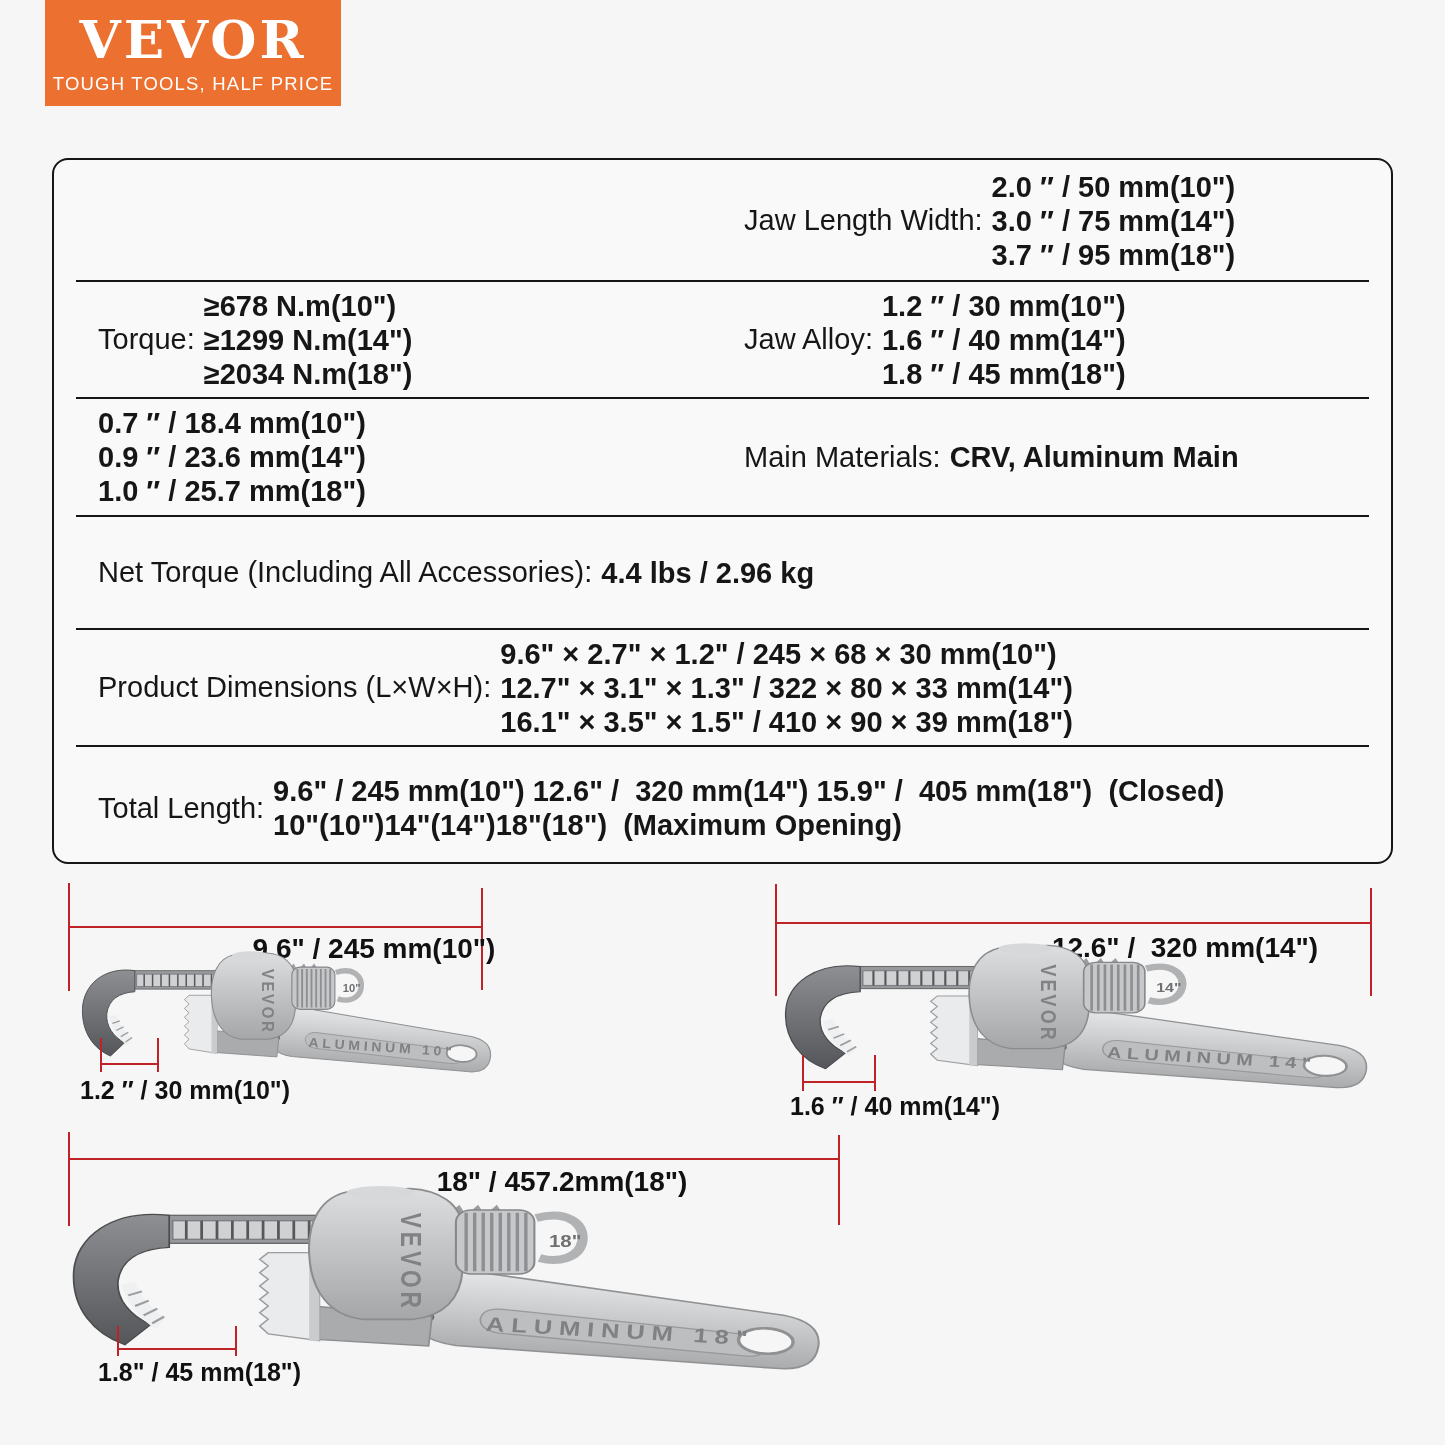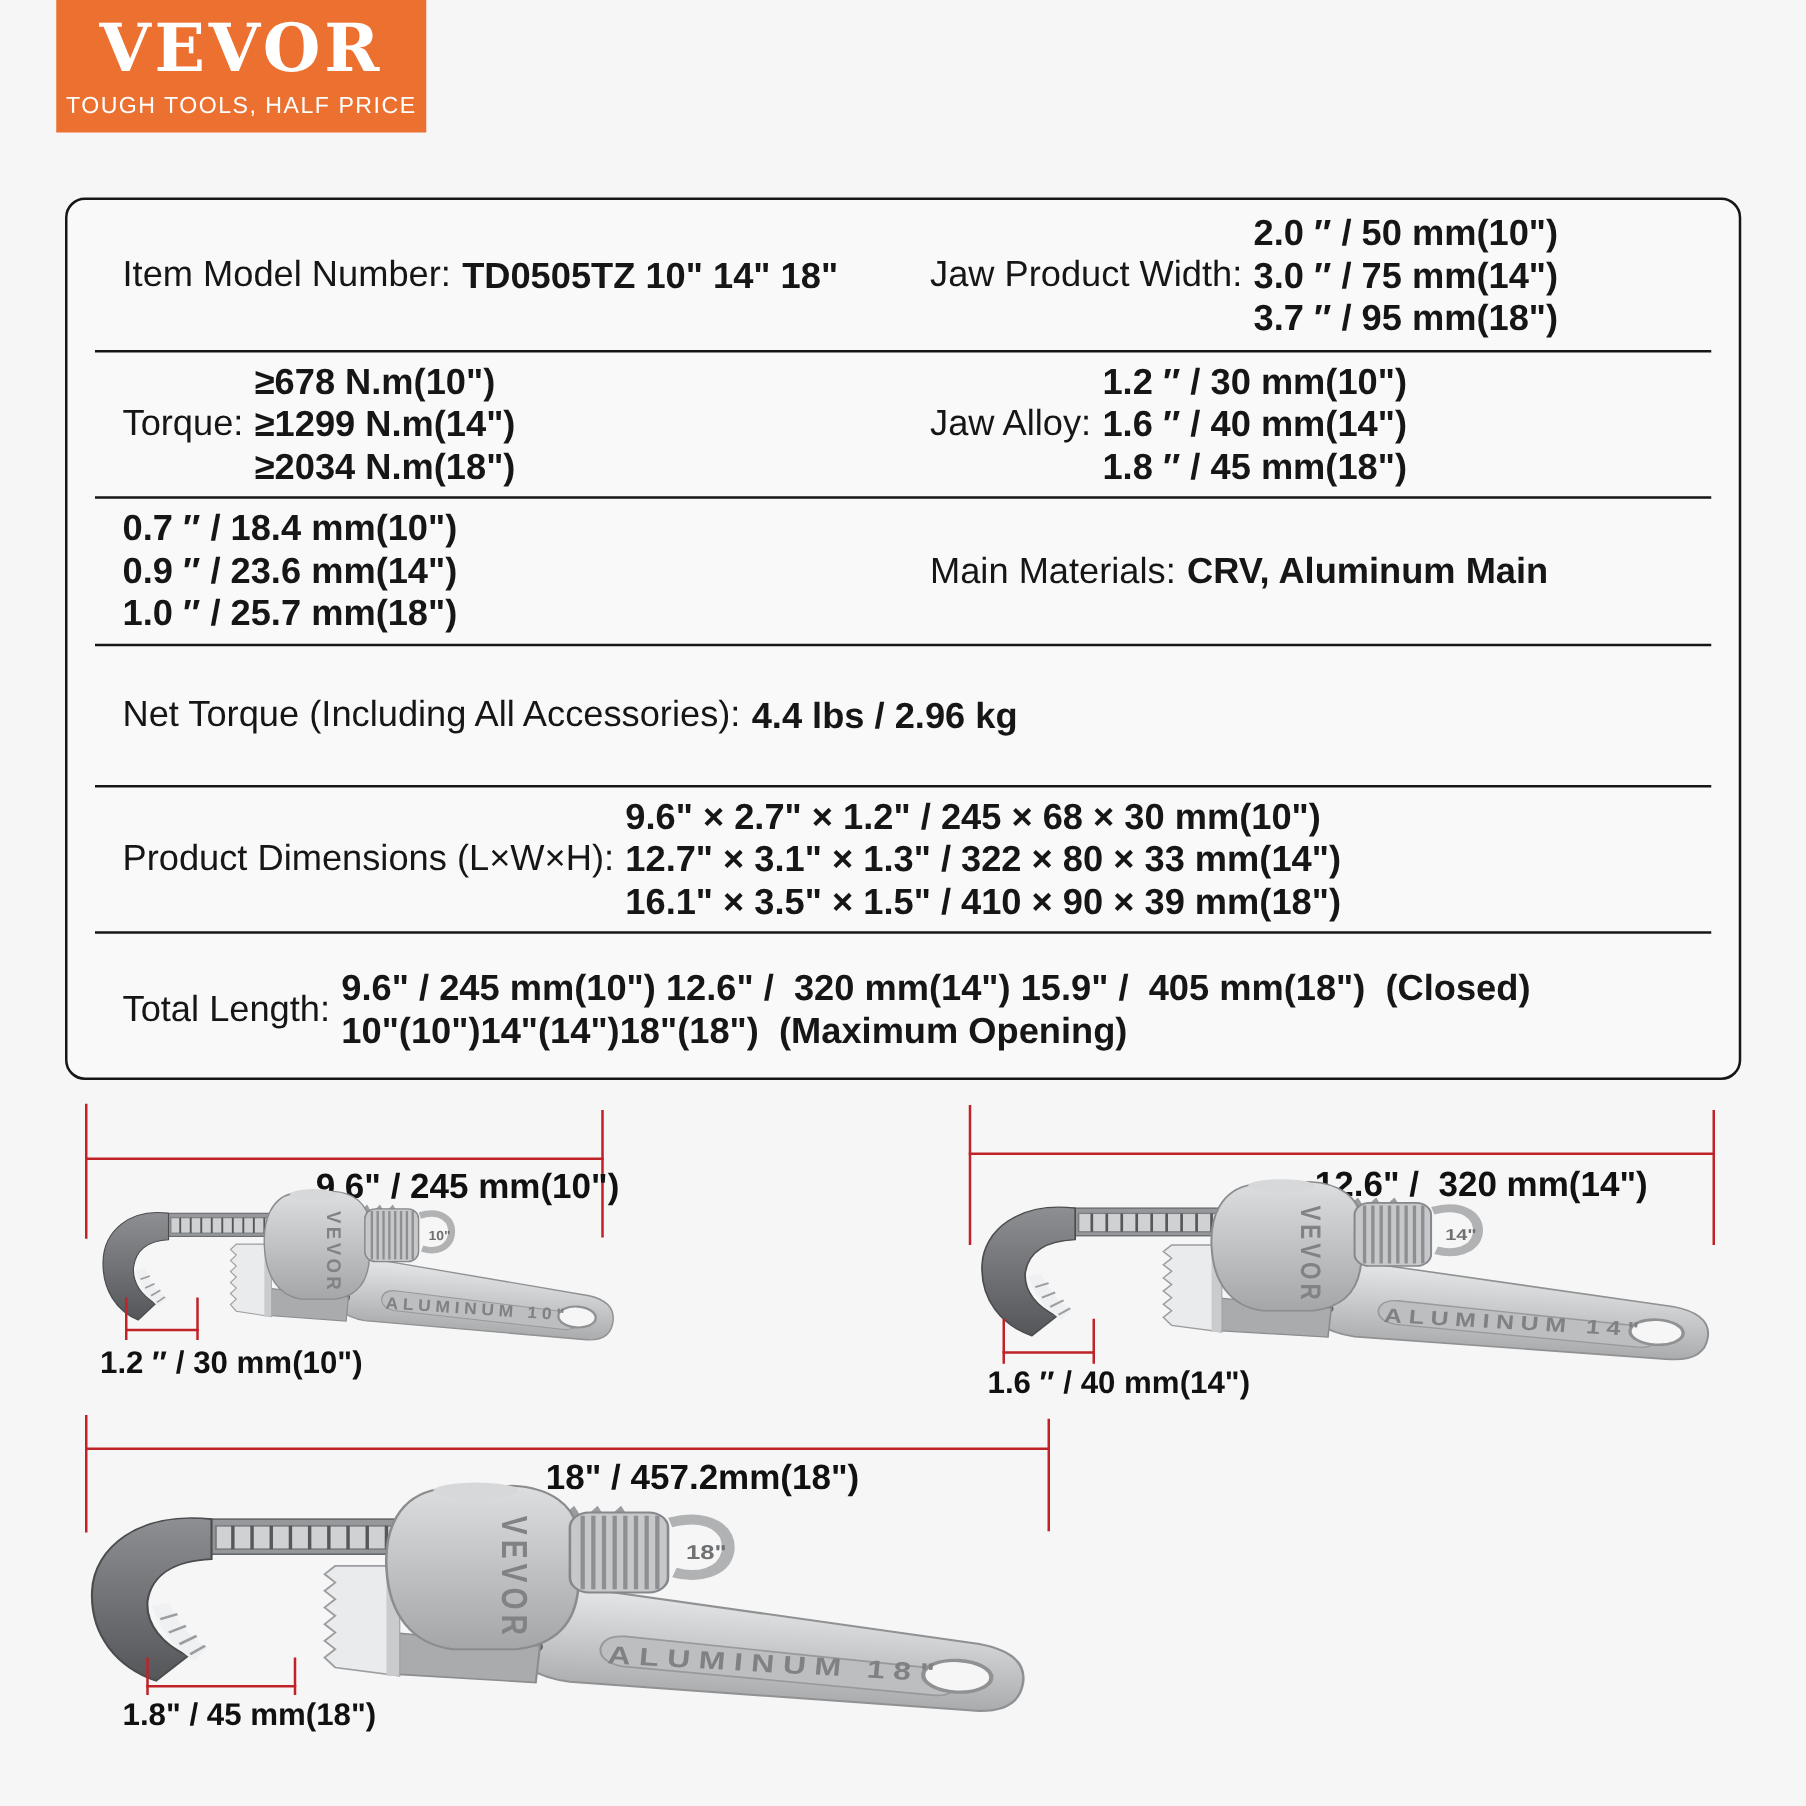--- a/index.html
+++ b/index.html
@@ -102,28 +102,22 @@
 </svg>
 
 <div class="logo">
   <div class="brand">VEVOR</div>
   <div class="tagline">TOUGH TOOLS, HALF PRICE</div>
 </div>
 
 <div class="spec-table">
 
   <div class="t-row" style="height:121px">
-    <div class="pair">
-      <span class="lbl">Item Model Number:</span>
-      <div class="vals">
-        <div>TD0505TZ 10" 14" 18"</div>
-      </div>
-    </div>
     <div class="pair pair-right">
-      <span class="lbl">Jaw Product Width:</span>
+      <span class="lbl">Jaw Length Width:</span>
       <div class="vals">
         <div>2.0 ″ / 50 mm(10")</div>
         <div>3.0 ″ / 75 mm(14")</div>
         <div>3.7 ″ / 95 mm(18")</div>
       </div>
     </div>
   </div>
 
   <div class="t-row" style="height:117px">
     <div class="pair">

